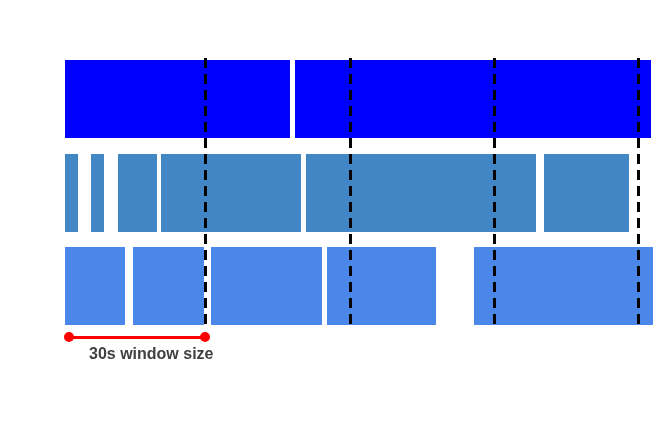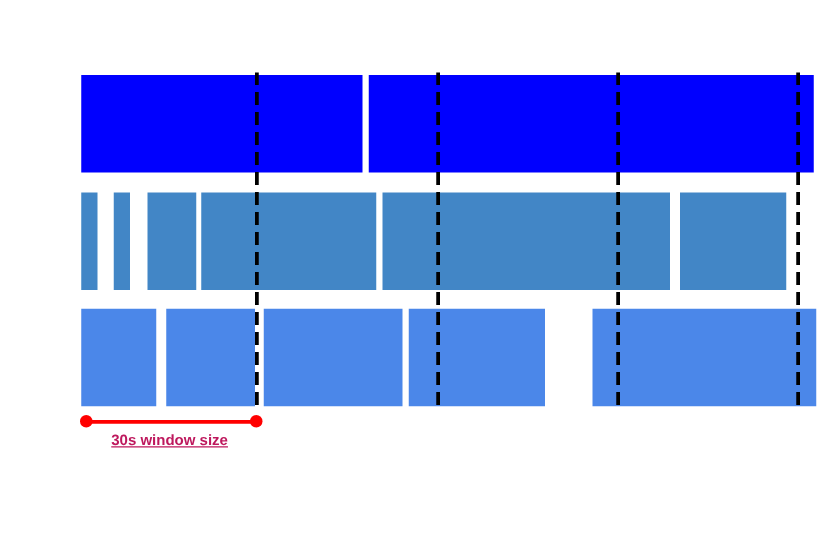--- a/index.html
+++ b/index.html
@@ -61,15 +61,15 @@
   <div id="boundaries-layer">
       <div class="boundary-line" style="left: 203.5px; top: 58px; width: 3px; height: 270px; background: repeating-linear-gradient(rgb(0, 0, 0) 0px, rgb(0, 0, 0) 10px, transparent 10px, transparent 16px);"></div>
       <div class="boundary-line" style="left: 348.5px; top: 58px; width: 3px; height: 270px; background: repeating-linear-gradient(rgb(0, 0, 0) 0px, rgb(0, 0, 0) 10px, transparent 10px, transparent 16px);"></div>
       <div class="boundary-line" style="left: 492.5px; top: 58px; width: 3px; height: 270px; background: repeating-linear-gradient(rgb(0, 0, 0) 0px, rgb(0, 0, 0) 10px, transparent 10px, transparent 16px);"></div>
       <div class="boundary-line" style="left: 636.5px; top: 58px; width: 3px; height: 270px; background: repeating-linear-gradient(rgb(0, 0, 0) 0px, rgb(0, 0, 0) 10px, transparent 10px, transparent 16px);"></div>
     </div>
   <div id="annotation-layer">
     <div id="measure-line" class="measure-line" style="left: 69px; top: 335.5px; width: 136px; height: 3px; background: rgb(255, 0, 0);"></div>
     <div id="dot-left" class="measure-dot" style="left: 64px; top: 332px; width: 10px; height: 10px; background: rgb(255, 0, 0);"></div>
     <div id="dot-right" class="measure-dot" style="left: 200px; top: 332px; width: 10px; height: 10px; background: rgb(255, 0, 0);"></div>
-    <div id="measure-label" style="left: 89px; top: 345px; color: #be185d; font-size: 12px; text-decoration: underline;">30s window size</div>
+    <div id="measure-label" style="left: 89px; top: 345px; color: #404040; font-size: 16px;">30s window size</div>
   </div>
 </div>
 
 </body></html>

